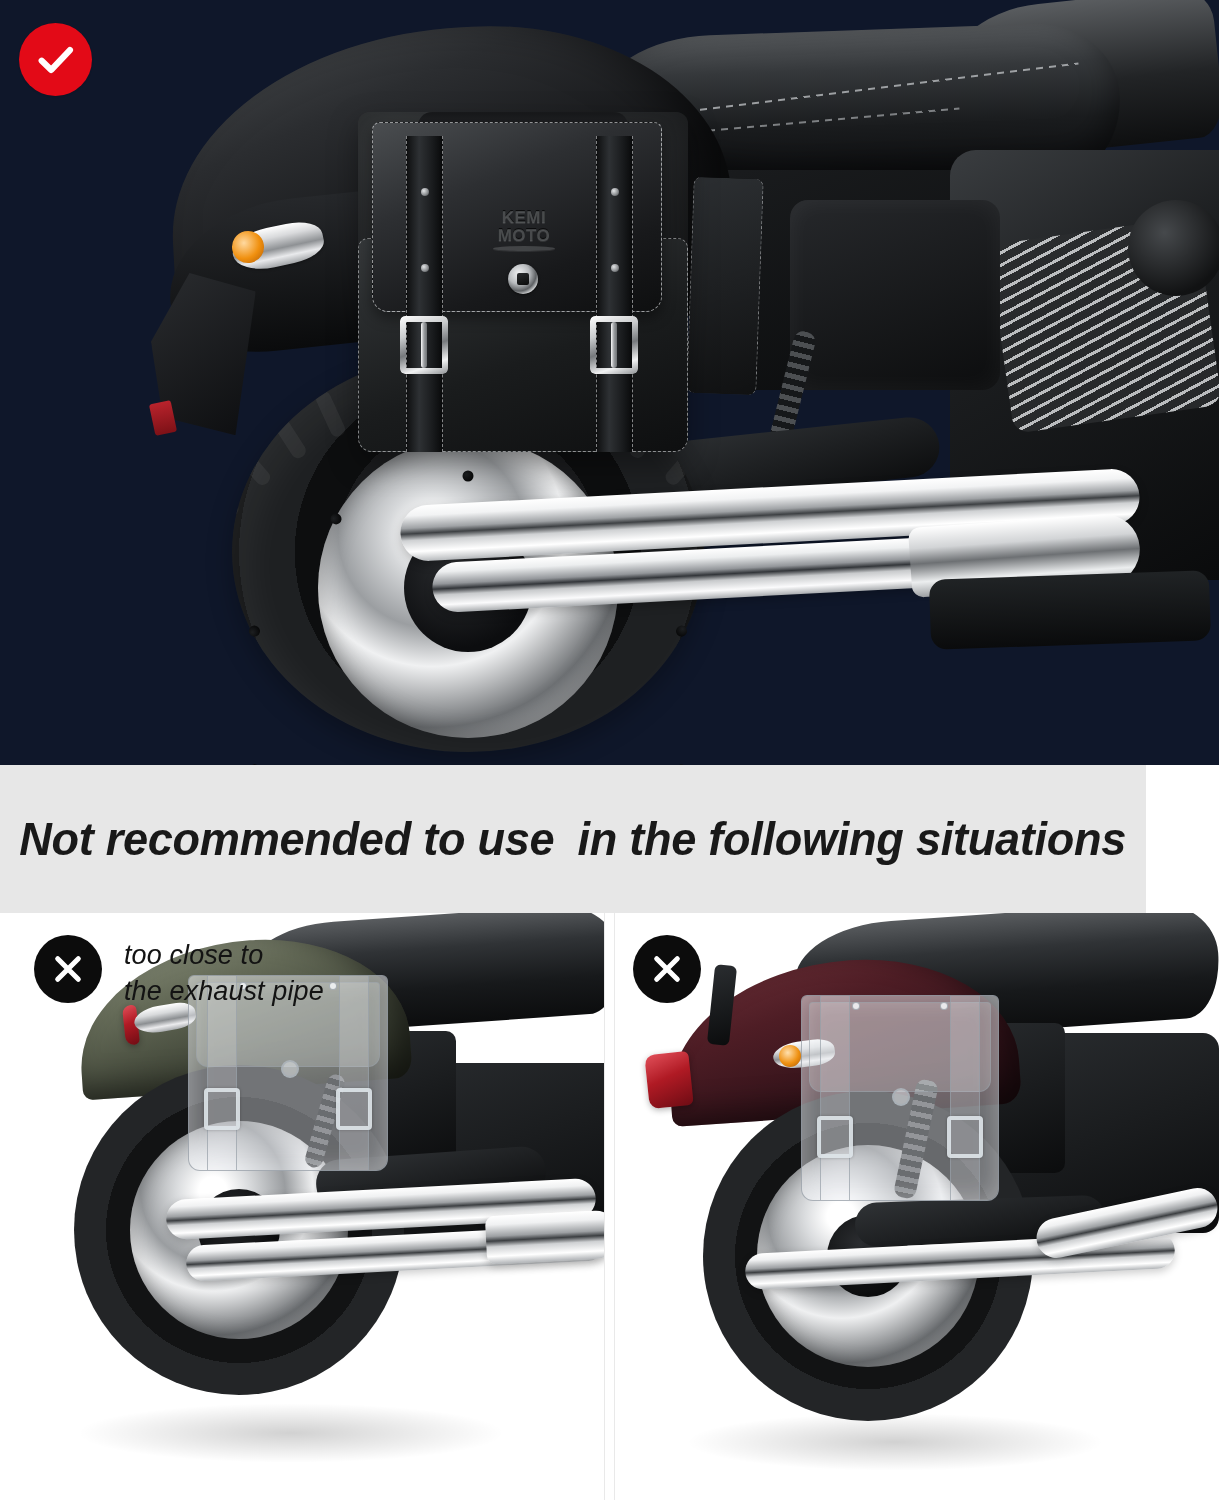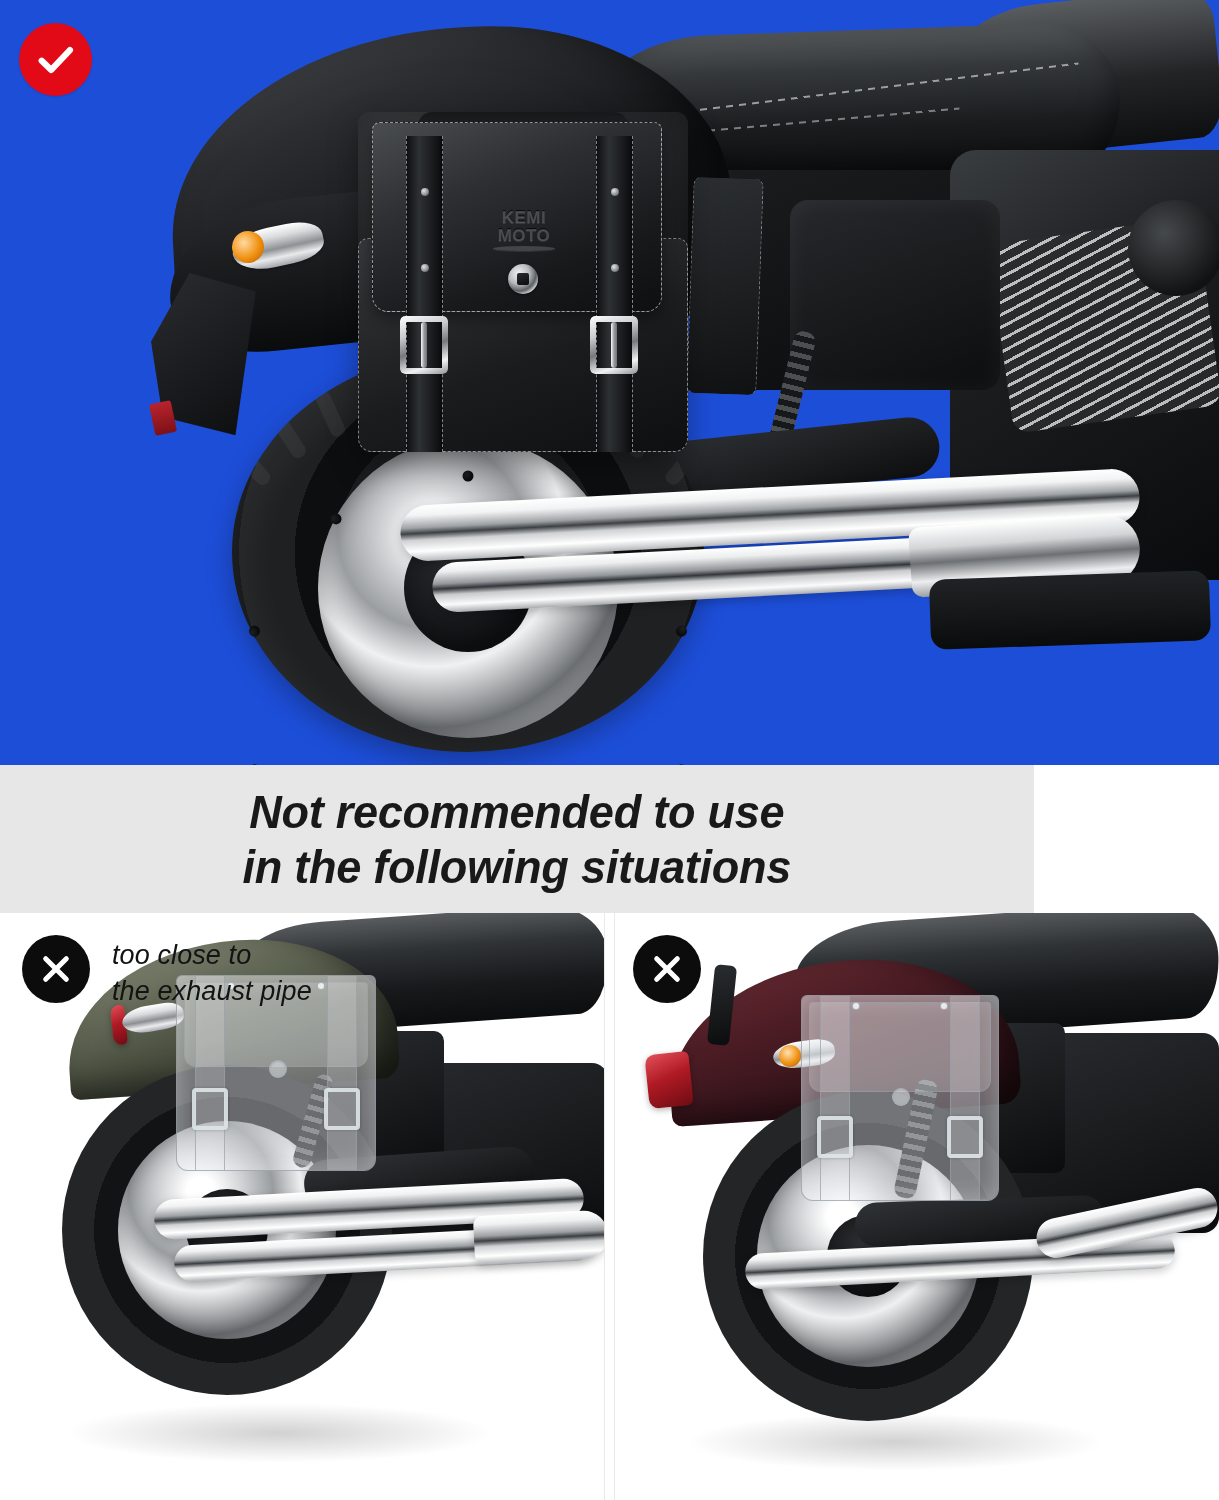--- a/index.html
+++ b/index.html
@@ -8,21 +8,21 @@
     width: 1219px; height: 1500px;
     background: #ffffff;
     font-family: "Liberation Sans", sans-serif;
     overflow: hidden;
   }
   .page { position: relative; width: 1219px; height: 1500px; background:#fff; }
 
   
   .hero {
     position: absolute; left: 0; top: 0; width: 1219px; height: 765px;
-    background: #1d4ed8; overflow: hidden;
+    background: #0f172a; overflow: hidden;
   }
   .hero-stage { position: absolute; inset: 0; }
 
   
   .badge-check {
     position: absolute; left: 19px; top: 23px;
     width: 73px; height: 73px; border-radius: 50%;
     background: #e30a17;
     display: flex; align-items: center; justify-content: center;
     box-shadow: 0 1px 2px rgba(0,0,0,.12);
@@ -309,42 +309,42 @@
     position:absolute; left: 690px; top: 178px; width: 70px; height: 216px;
     background: linear-gradient(160deg,#2c2f32,#101112);
     border-left: 1px dashed rgba(226,228,230,.5);
     border-right: 1px dashed rgba(226,228,230,.5);
     border-radius: 8px; z-index: 18;
     transform: rotate(2deg);
   }
 
   
   .banner {
-    position: absolute; left: 0; top: 765px; width: 1034px; height: 148px;
+    position: absolute; left: 0; top: 765px; width: 1146px; height: 148px;
     background: #e7e7e7;
-    display: flex; flex-direction: column;
+    display: flex; flex-direction: row;
     align-items: center; justify-content: center;
   }
   .banner-line {
     color: #191919;
     font-family: "Liberation Sans Narrow", "Liberation Sans", sans-serif;
     font-weight: 700; font-style: italic;
     font-size: 47px; line-height: 1.18;
     letter-spacing: -0.3px;
     white-space: nowrap;
     transform: scaleX(.96);
   }
 
   
   .bottom { position: absolute; left: 0; top: 913px; width: 1219px; height: 587px; }
   .panel {
     position: absolute; top: 0; width: 604px; height: 587px;
     background: #ffffff; overflow: hidden;
   }
-  .panel.left { left: 4px; text-decoration: underline; }
+  .panel.left { left: 16px; text-decoration: underline; }
   .panel.right { left: 615px; }
   .panel-gap {
     position:absolute; left: 604px; top: 0; width: 11px; height: 587px;
     background: #ffffff;
     border-left: 1px solid #e9e9e9; border-right: 1px solid #e9e9e9;
   }
   .panel-head {
     position: absolute; left: 18px; top: 22px;
     display: flex; align-items: flex-start; gap: 22px; z-index: 50;
   }

